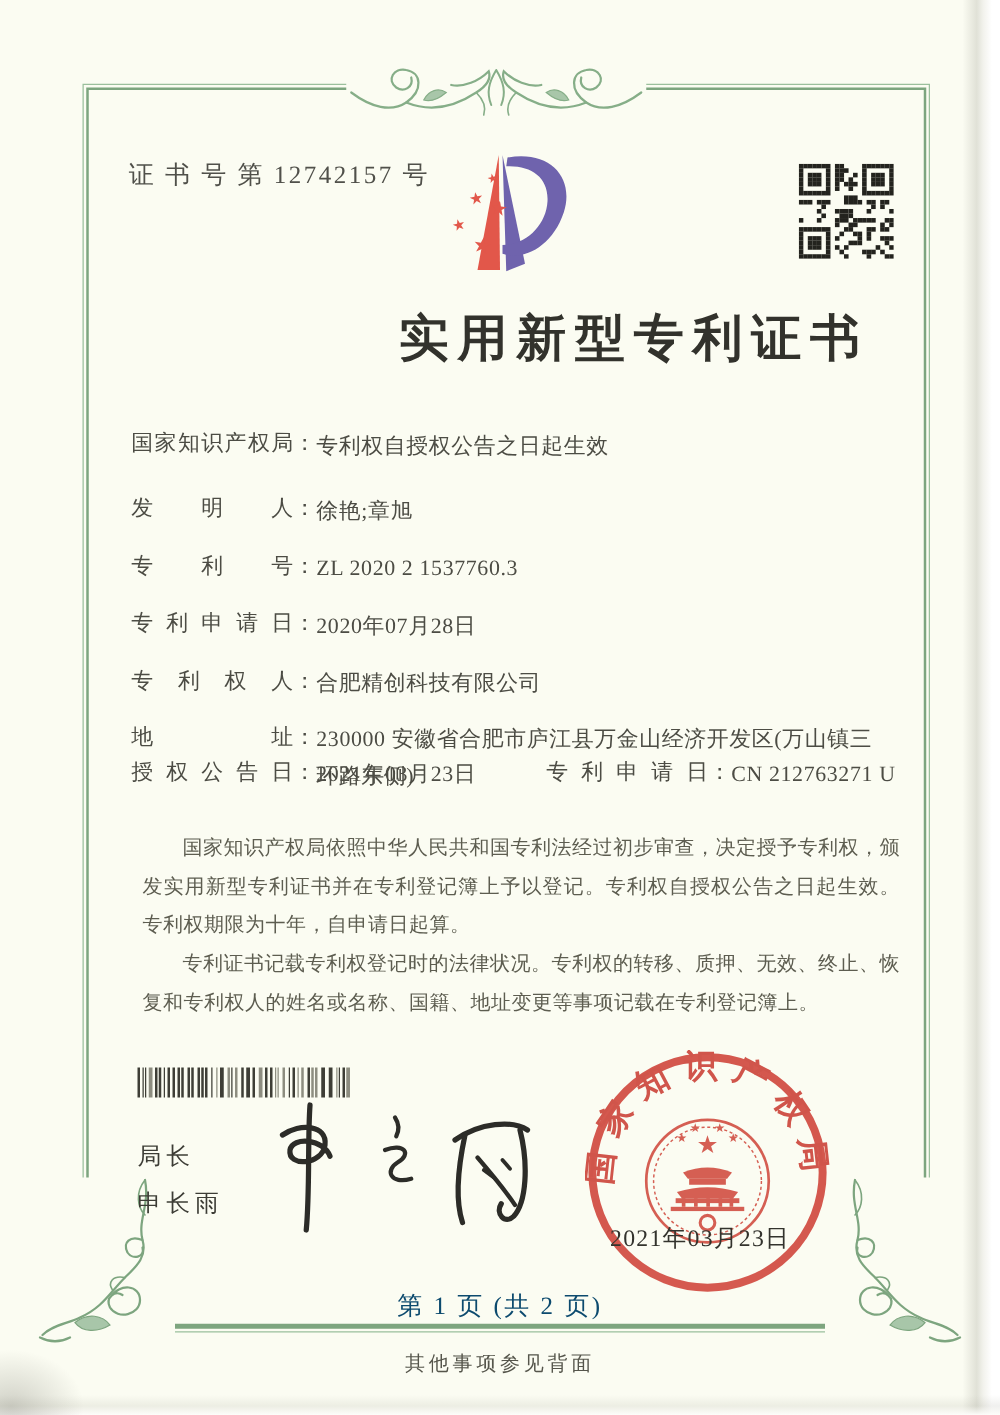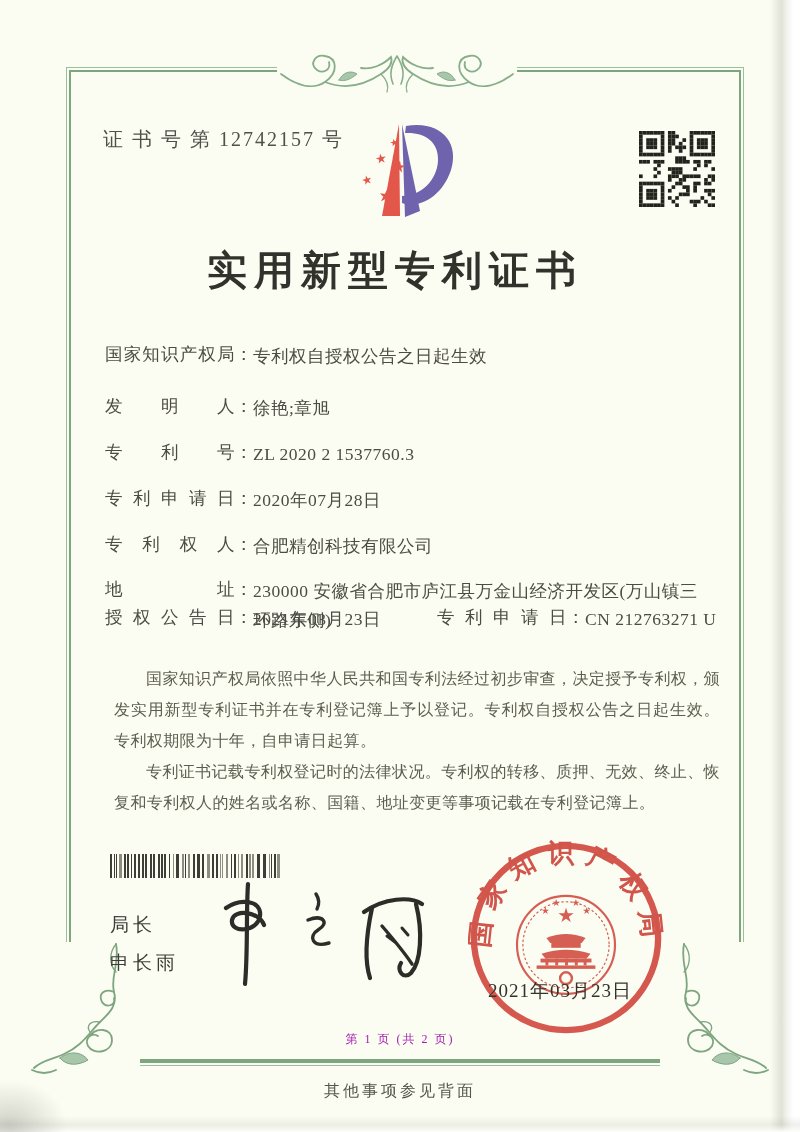--- a/index.html
+++ b/index.html
@@ -18,42 +18,42 @@
     background:radial-gradient(ellipse at 30% 70%,rgba(110,110,100,.30),rgba(110,110,100,0) 65%);}
   
   .frame{position:absolute;inset:67px 56px 66px 66px;border:1px solid #9abf9c;}
   .frame::after{content:"";position:absolute;inset:2px;border:2px solid #7da57f;border-bottom-width:4px;}
   
   .orn{position:absolute;background:#fbfcf2;}
   .orn svg{display:block;}
   .cert-no{position:absolute;left:103px;top:126px;font-size:20px;letter-spacing:2px;color:#50504a;}
   .logo{position:absolute;left:342px;top:112px;}
   .qr{position:absolute;left:639px;top:131px;width:76px;height:76px;}
-  .title{position:absolute;left:95px;top:243px;width:600px;text-align:center;
+  .title{position:absolute;left:95px;top:243px;width:600px;text-align:right;
     font-size:40px;font-weight:bold;letter-spacing:7px;color:#32322c;}
   
   .row{position:absolute;left:105px;font-size:17.5px;color:#4c4c44;letter-spacing:.5px;}
   .row .lbl{display:inline-block;width:130px;text-align:justify;text-align-last:justify;vertical-align:top;}
   .row .colon{display:inline-block;width:18px;vertical-align:top;}
   .row .val{display:inline-block;vertical-align:top;max-width:460px;line-height:29px;}
   .r1{top:342px}.r2{top:394px}.r3{top:440px}.r4{top:486px}.r5{top:532px}.r6{top:577px}.r7{top:605px}
   .pair2{position:absolute;left:332px;top:0;white-space:nowrap;}
   
   .paras{position:absolute;left:104px;top:663px;width:606px;font-size:16px;line-height:31px;
     color:#5d5d50;letter-spacing:.4px;text-align:justify;margin-left:10px;}
   .paras p{margin:0;text-indent:2em;}
   .barcode{position:absolute;left:110px;top:854px;width:198px;height:24px;display:flex;align-items:stretch;}
   .barcode i{display:block;height:100%;}
   .officer-title{position:absolute;left:110px;top:912px;font-size:19px;letter-spacing:4px;color:#3c3c35;text-align:center;}
   .officer-name{position:absolute;left:110px;top:950px;font-size:19px;letter-spacing:4px;color:#3c3c35;}
   .signature{position:absolute;left:212px;top:878px;}
   .seal{position:absolute;left:468px;top:840px;}
   .seal-date{position:absolute;left:488px;top:978px;font-size:19px;letter-spacing:1px;color:#33332d;}
   .footer-page{position:absolute;left:100px;top:1031px;width:600px;text-align:center;
-    font-size:12px;letter-spacing:2px;color:#a21caf;}
+    font-size:20px;letter-spacing:2px;color:#0c4a6e;}
   .back-note{position:absolute;left:100px;top:1081px;width:600px;text-align:center;
     font-size:16px;letter-spacing:3px;color:#55554b;}
 </style>
 </head>
 <body>
 
 <div class="page">
 
   <svg width="0" height="0" style="position:absolute">
     <defs>

